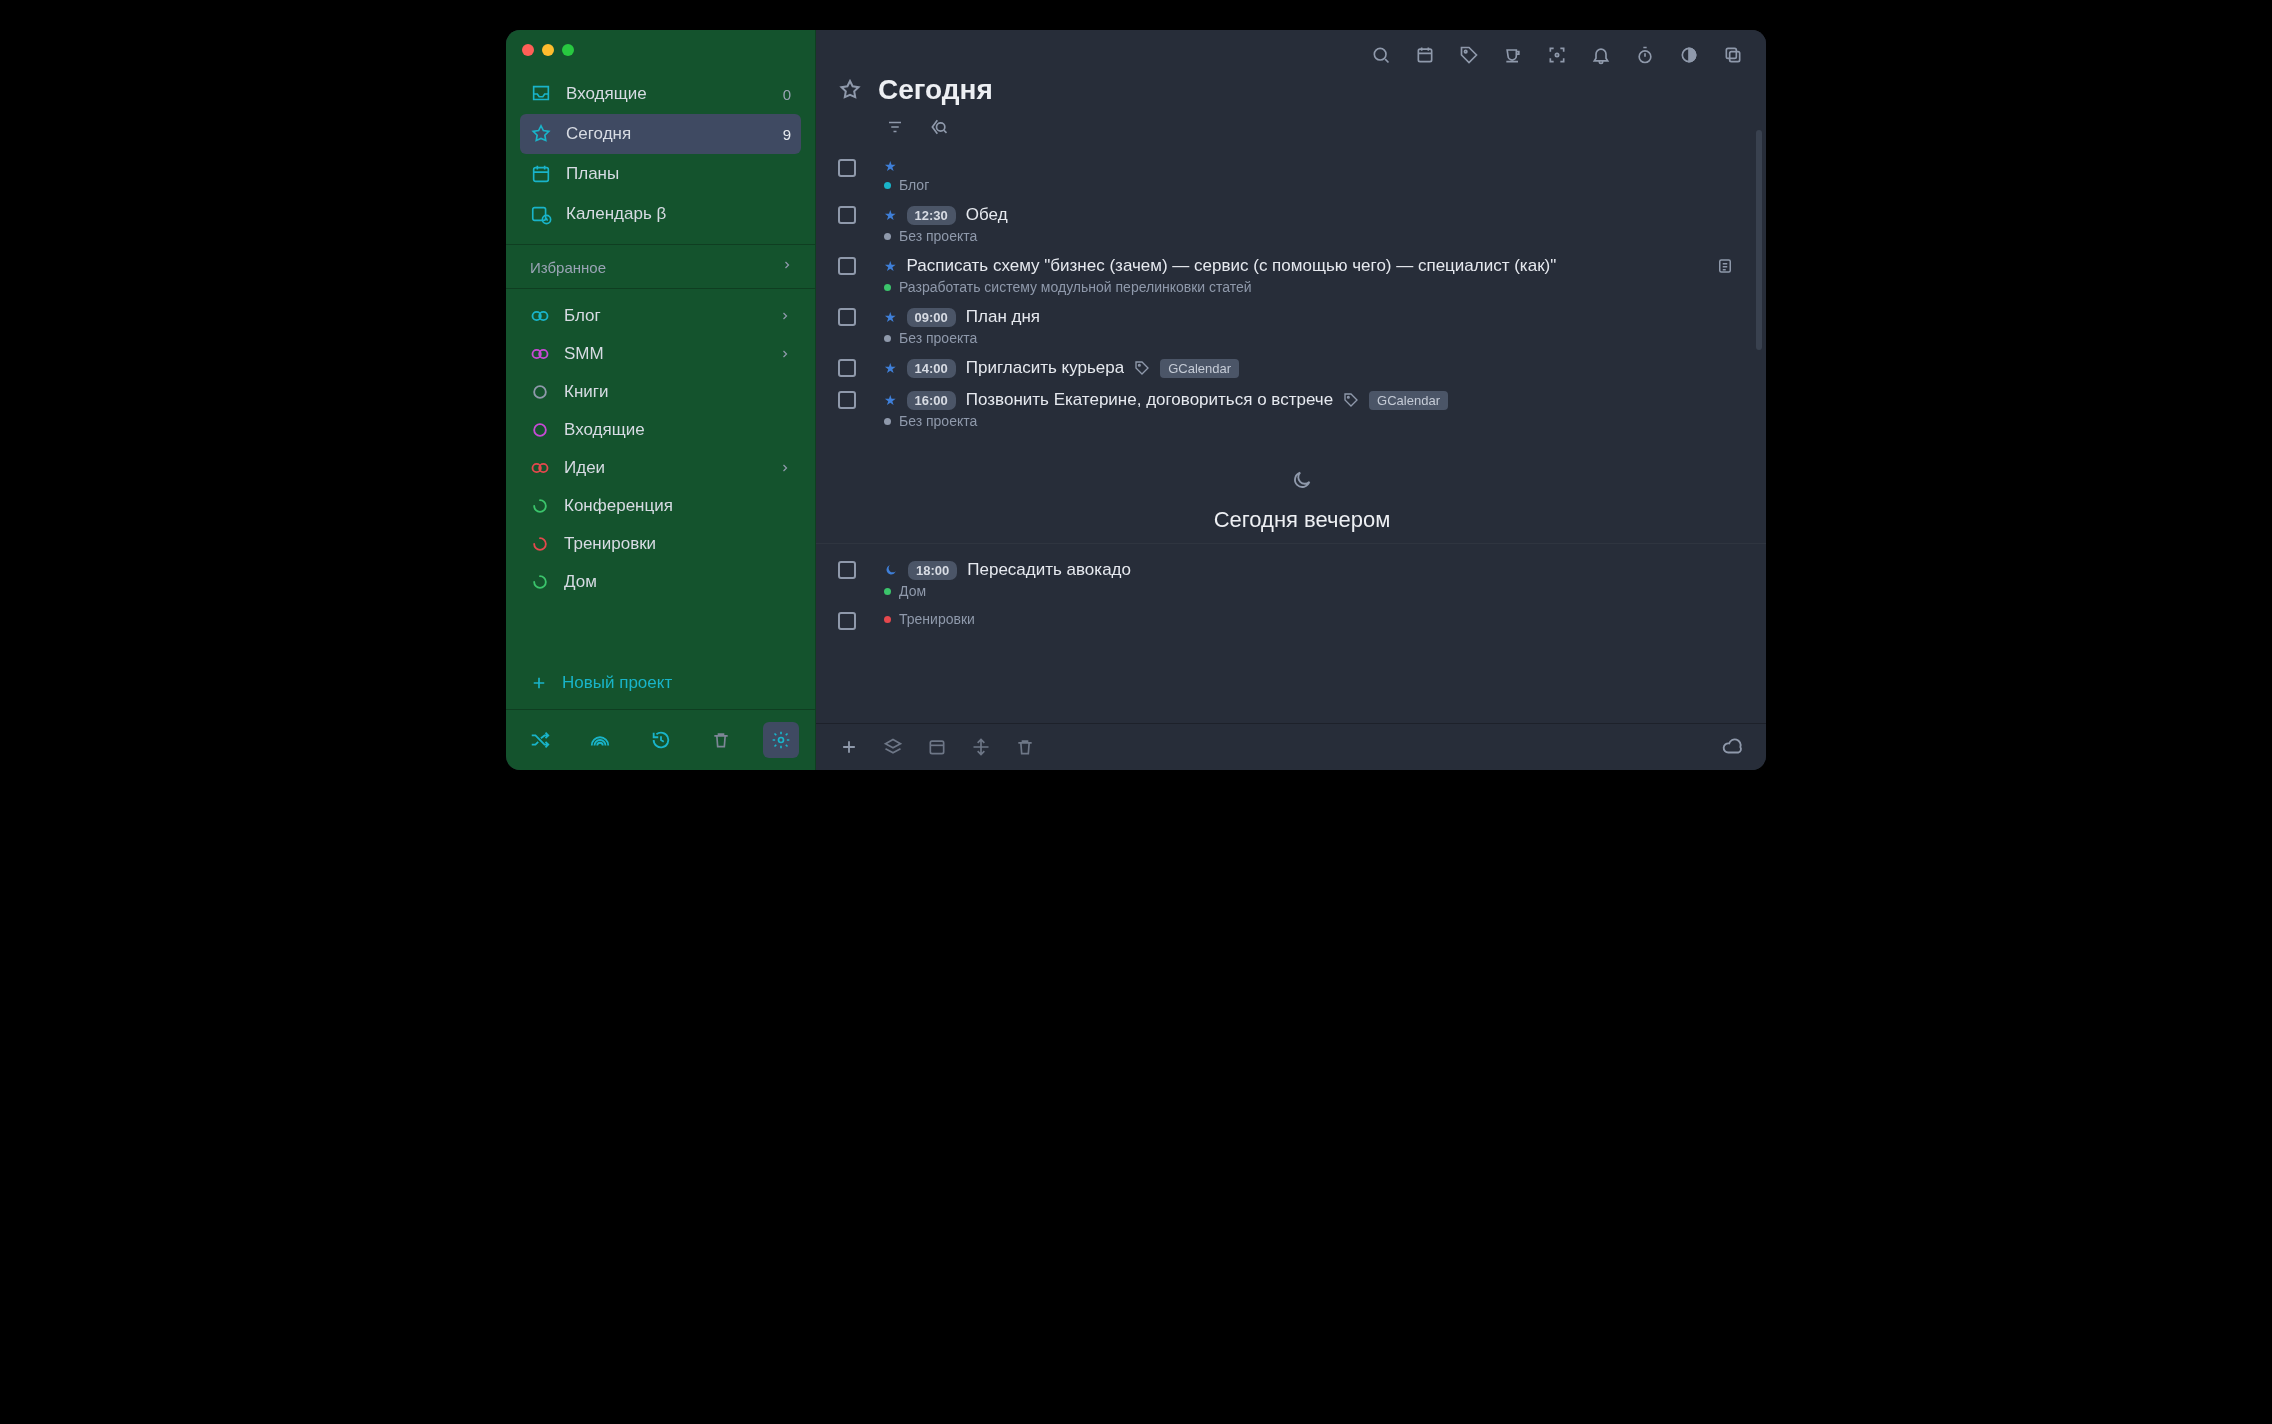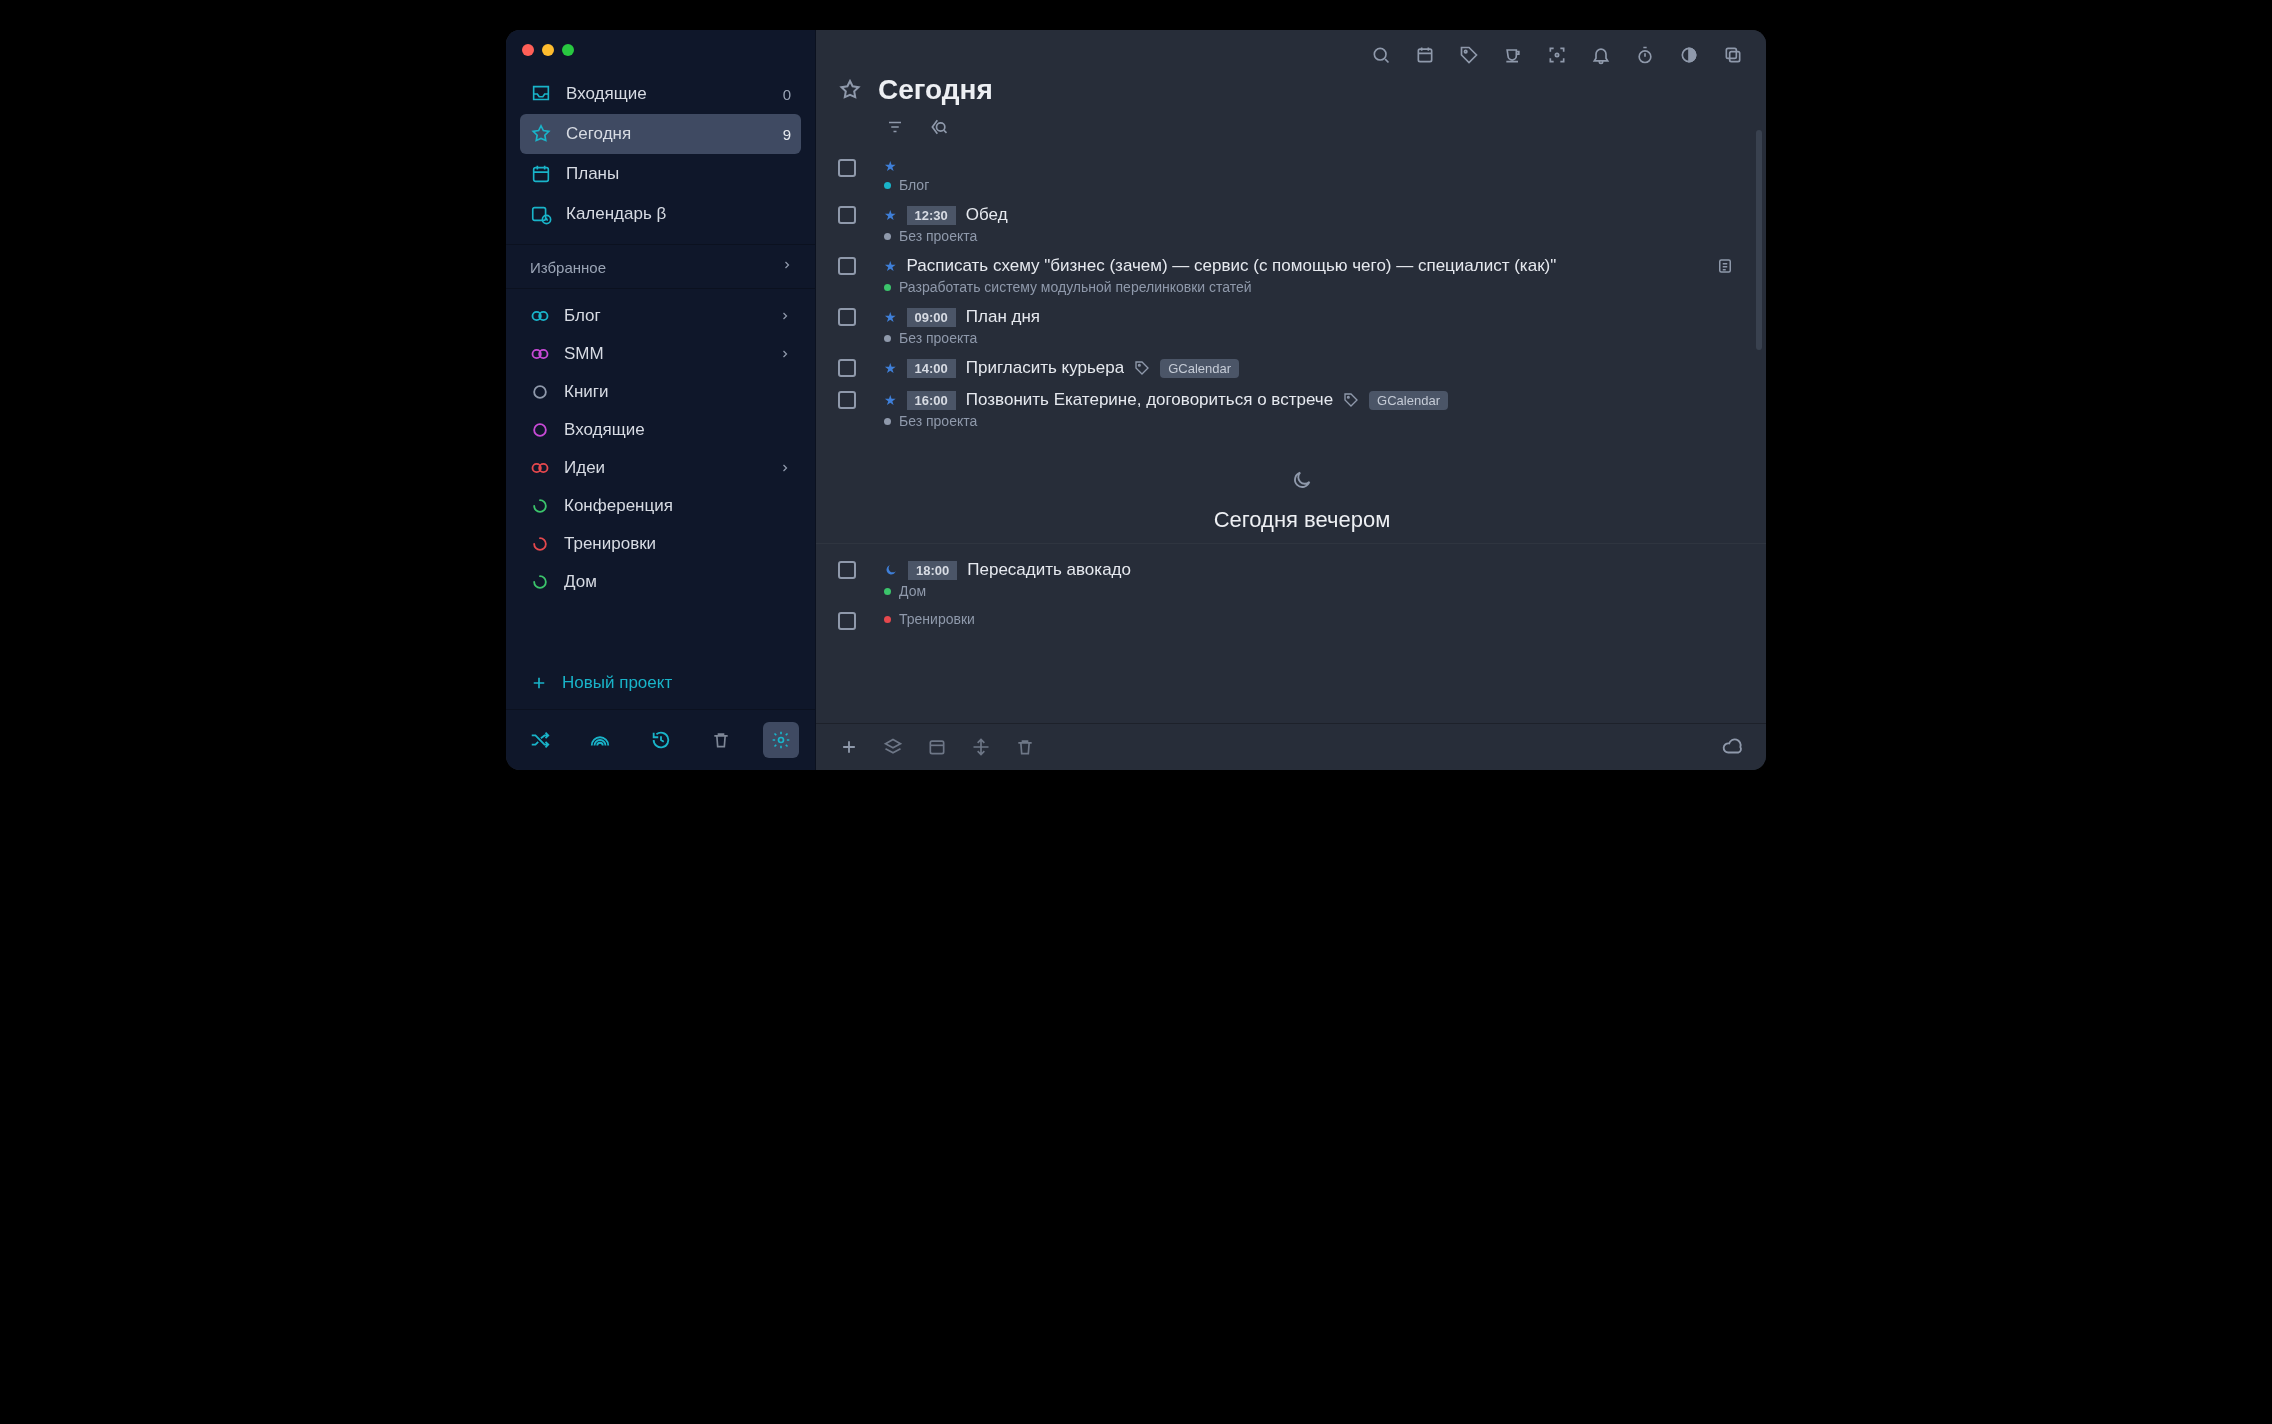--- a/index.html
+++ b/index.html
@@ -13,21 +13,21 @@
     border-radius: 14px;
     box-shadow: 0 30px 60px rgba(0,0,0,.5);
     display: flex;
     overflow: hidden;
     position: relative;
   }
 
   
   .sidebar {
     width: 310px;
-    background: #0f172a;
+    background: #14532d;
     display: flex;
     flex-direction: column;
     border-right: 1px solid rgba(0,0,0,.25);
   }
   .traffic {
     display: flex; gap: 8px;
     padding: 14px 0 18px 16px;
   }
   .tl { width: 12px; height: 12px; border-radius: 50%; }
   .red{background:#FF5F57}.yellow{background:#FEBC2E}.green{background:#28C840}
@@ -108,21 +108,21 @@
   }
   .task .line1{display:flex;align-items:center;gap:10px;min-width:0}
   .check{
     position:absolute;left:0;top:7px;
     width:18px;height:18px;border:2px solid #8F99AB;border-radius:3px;cursor:pointer;
   }
   .flag{color:#3F7FD8;font-size:14px}
   .moon{color:#3F7FD8}
   .timebadge{
     background:#4B5567;color:#D7DBE3;
-    font-size:13px;font-weight:600;border-radius:0;
+    font-size:13px;font-weight:600;border-radius:7px;
     padding:2px 8px;
   }
   .ttext{color:#E6E9EF;font-size:17px;white-space:nowrap;overflow:hidden;text-overflow:ellipsis;min-width:0}
   .tagicon{color:#8F99AB}
   .tagpill{background:#4B5567;color:#C5CBD6;font-size:13px;border-radius:4px;padding:2px 8px}
   .noteicon{margin-left:auto;color:#8F99AB;flex-shrink:0}
   .line2{display:flex;align-items:center;gap:8px;font-size:14px;color:#8F99AB}
   .dot{width:7px;height:7px;border-radius:50%;flex-shrink:0}
 
   .group-hd{

